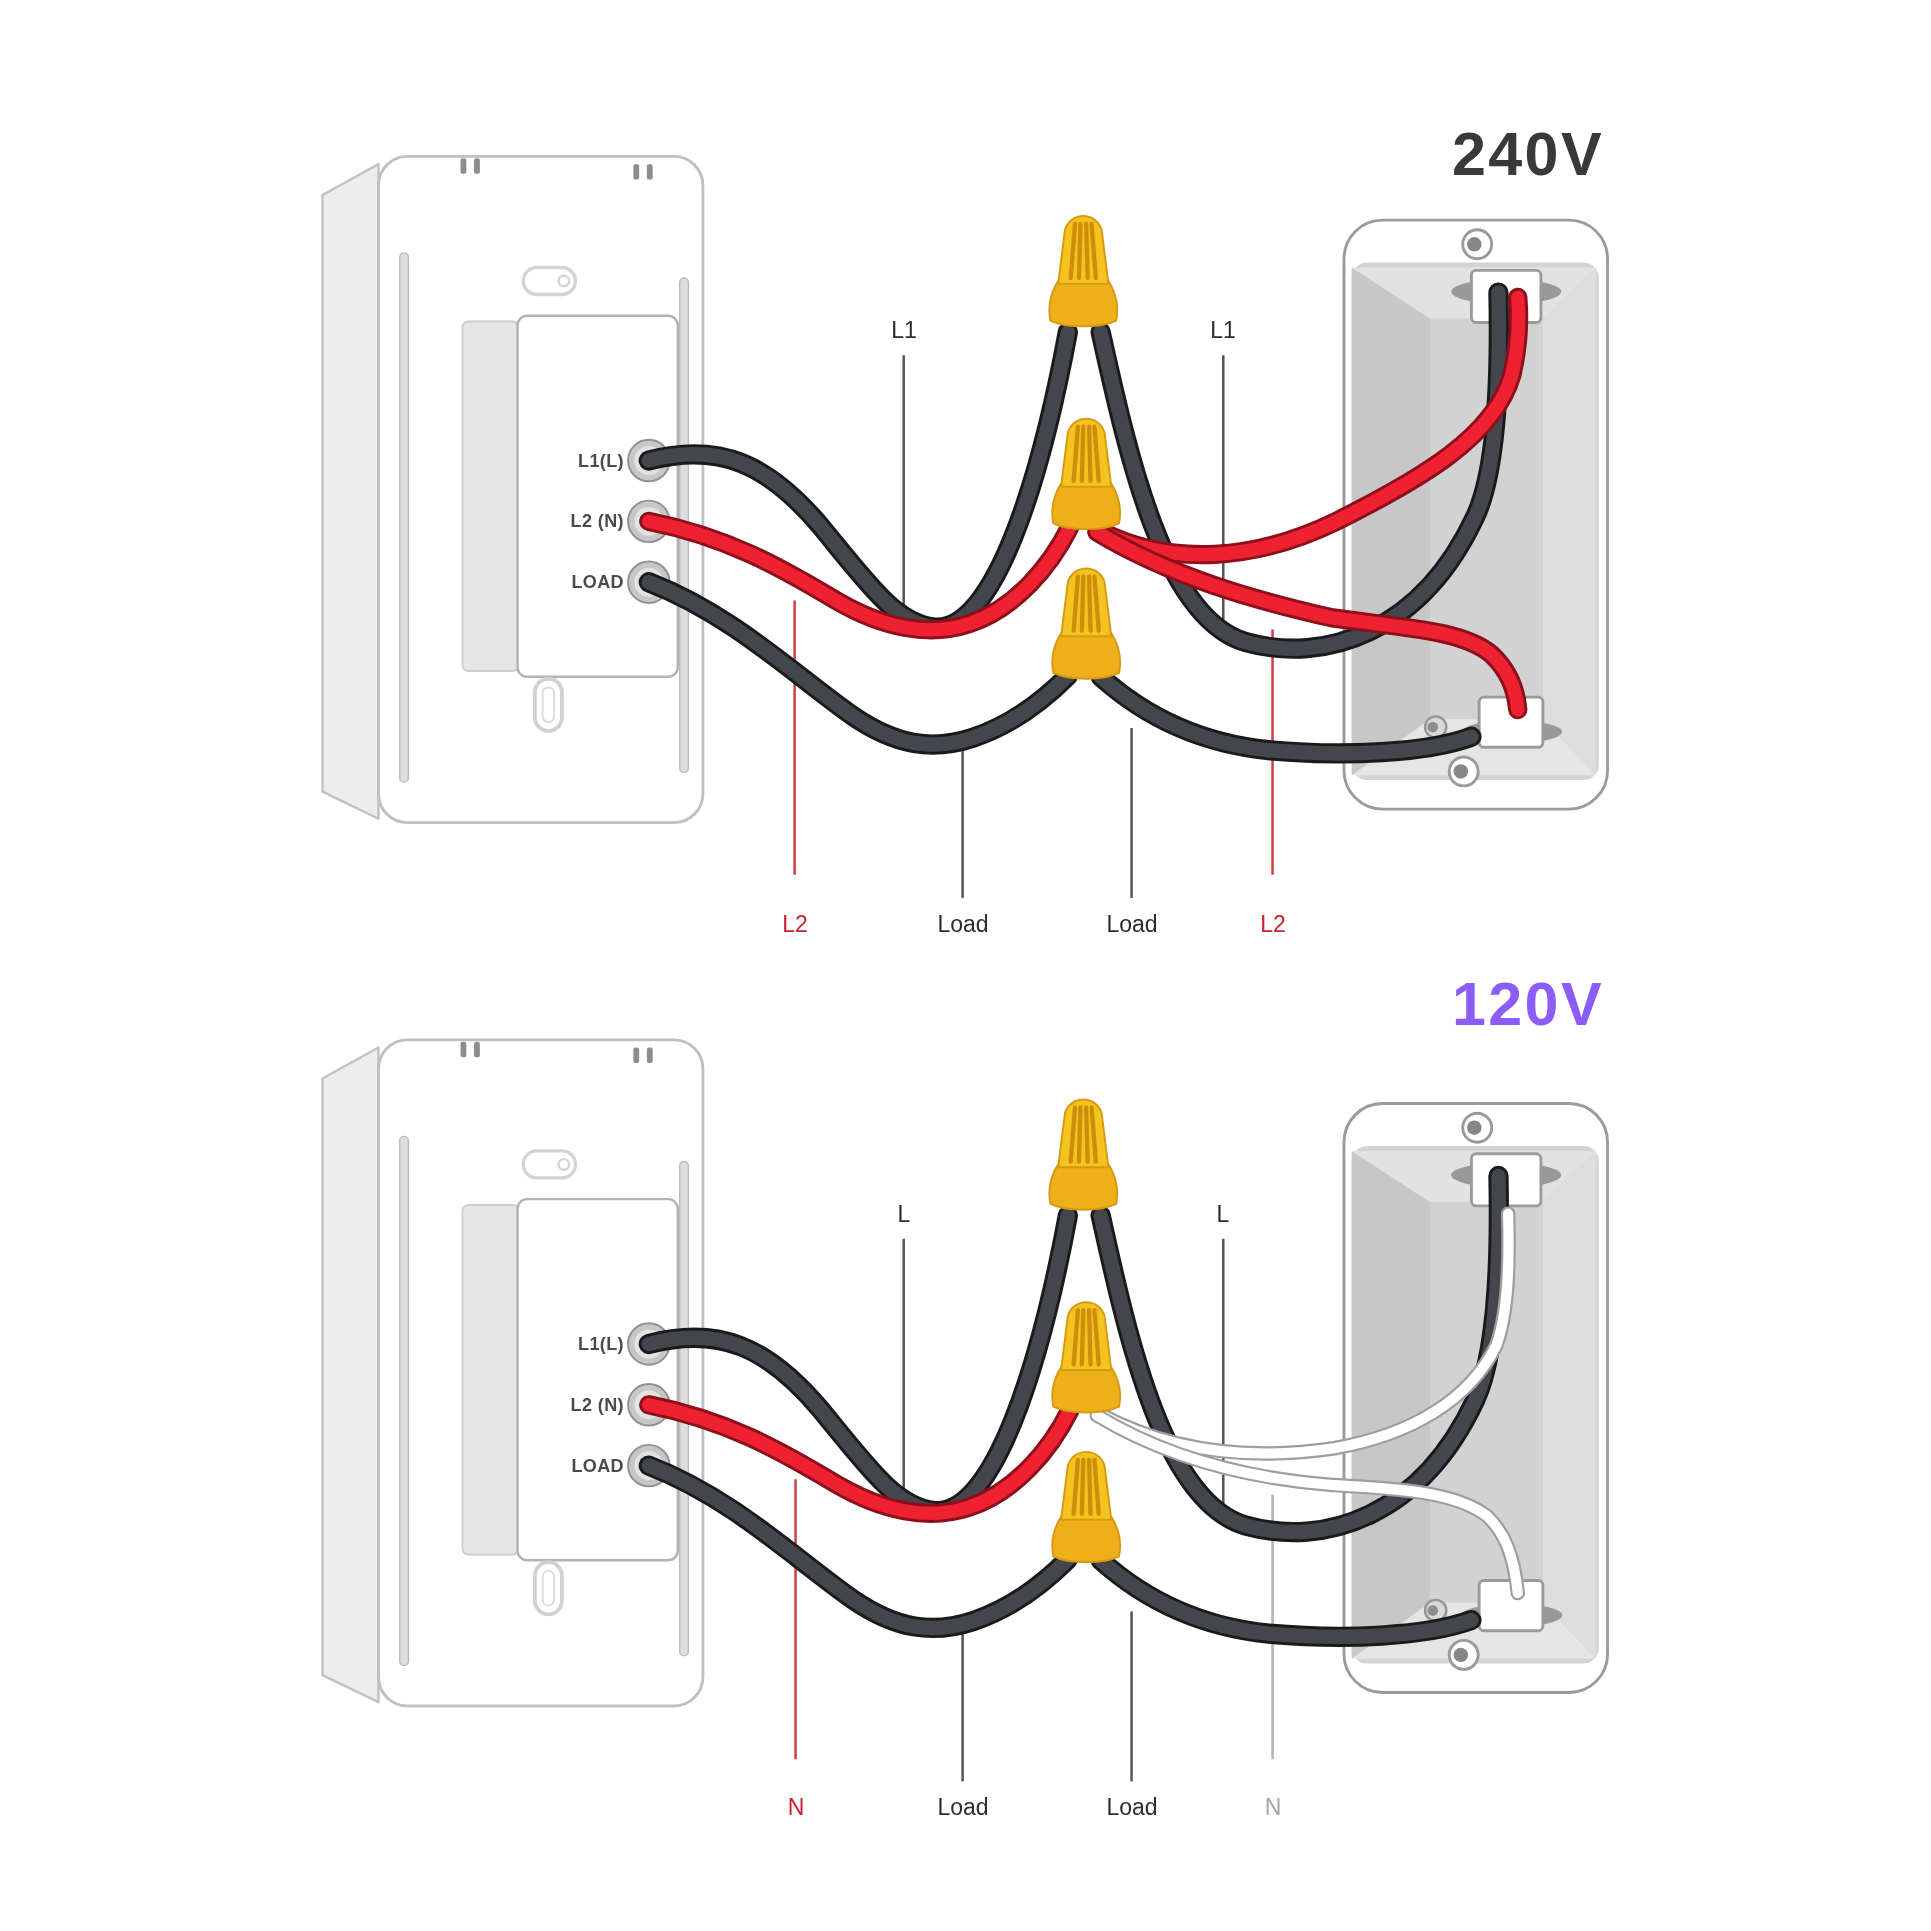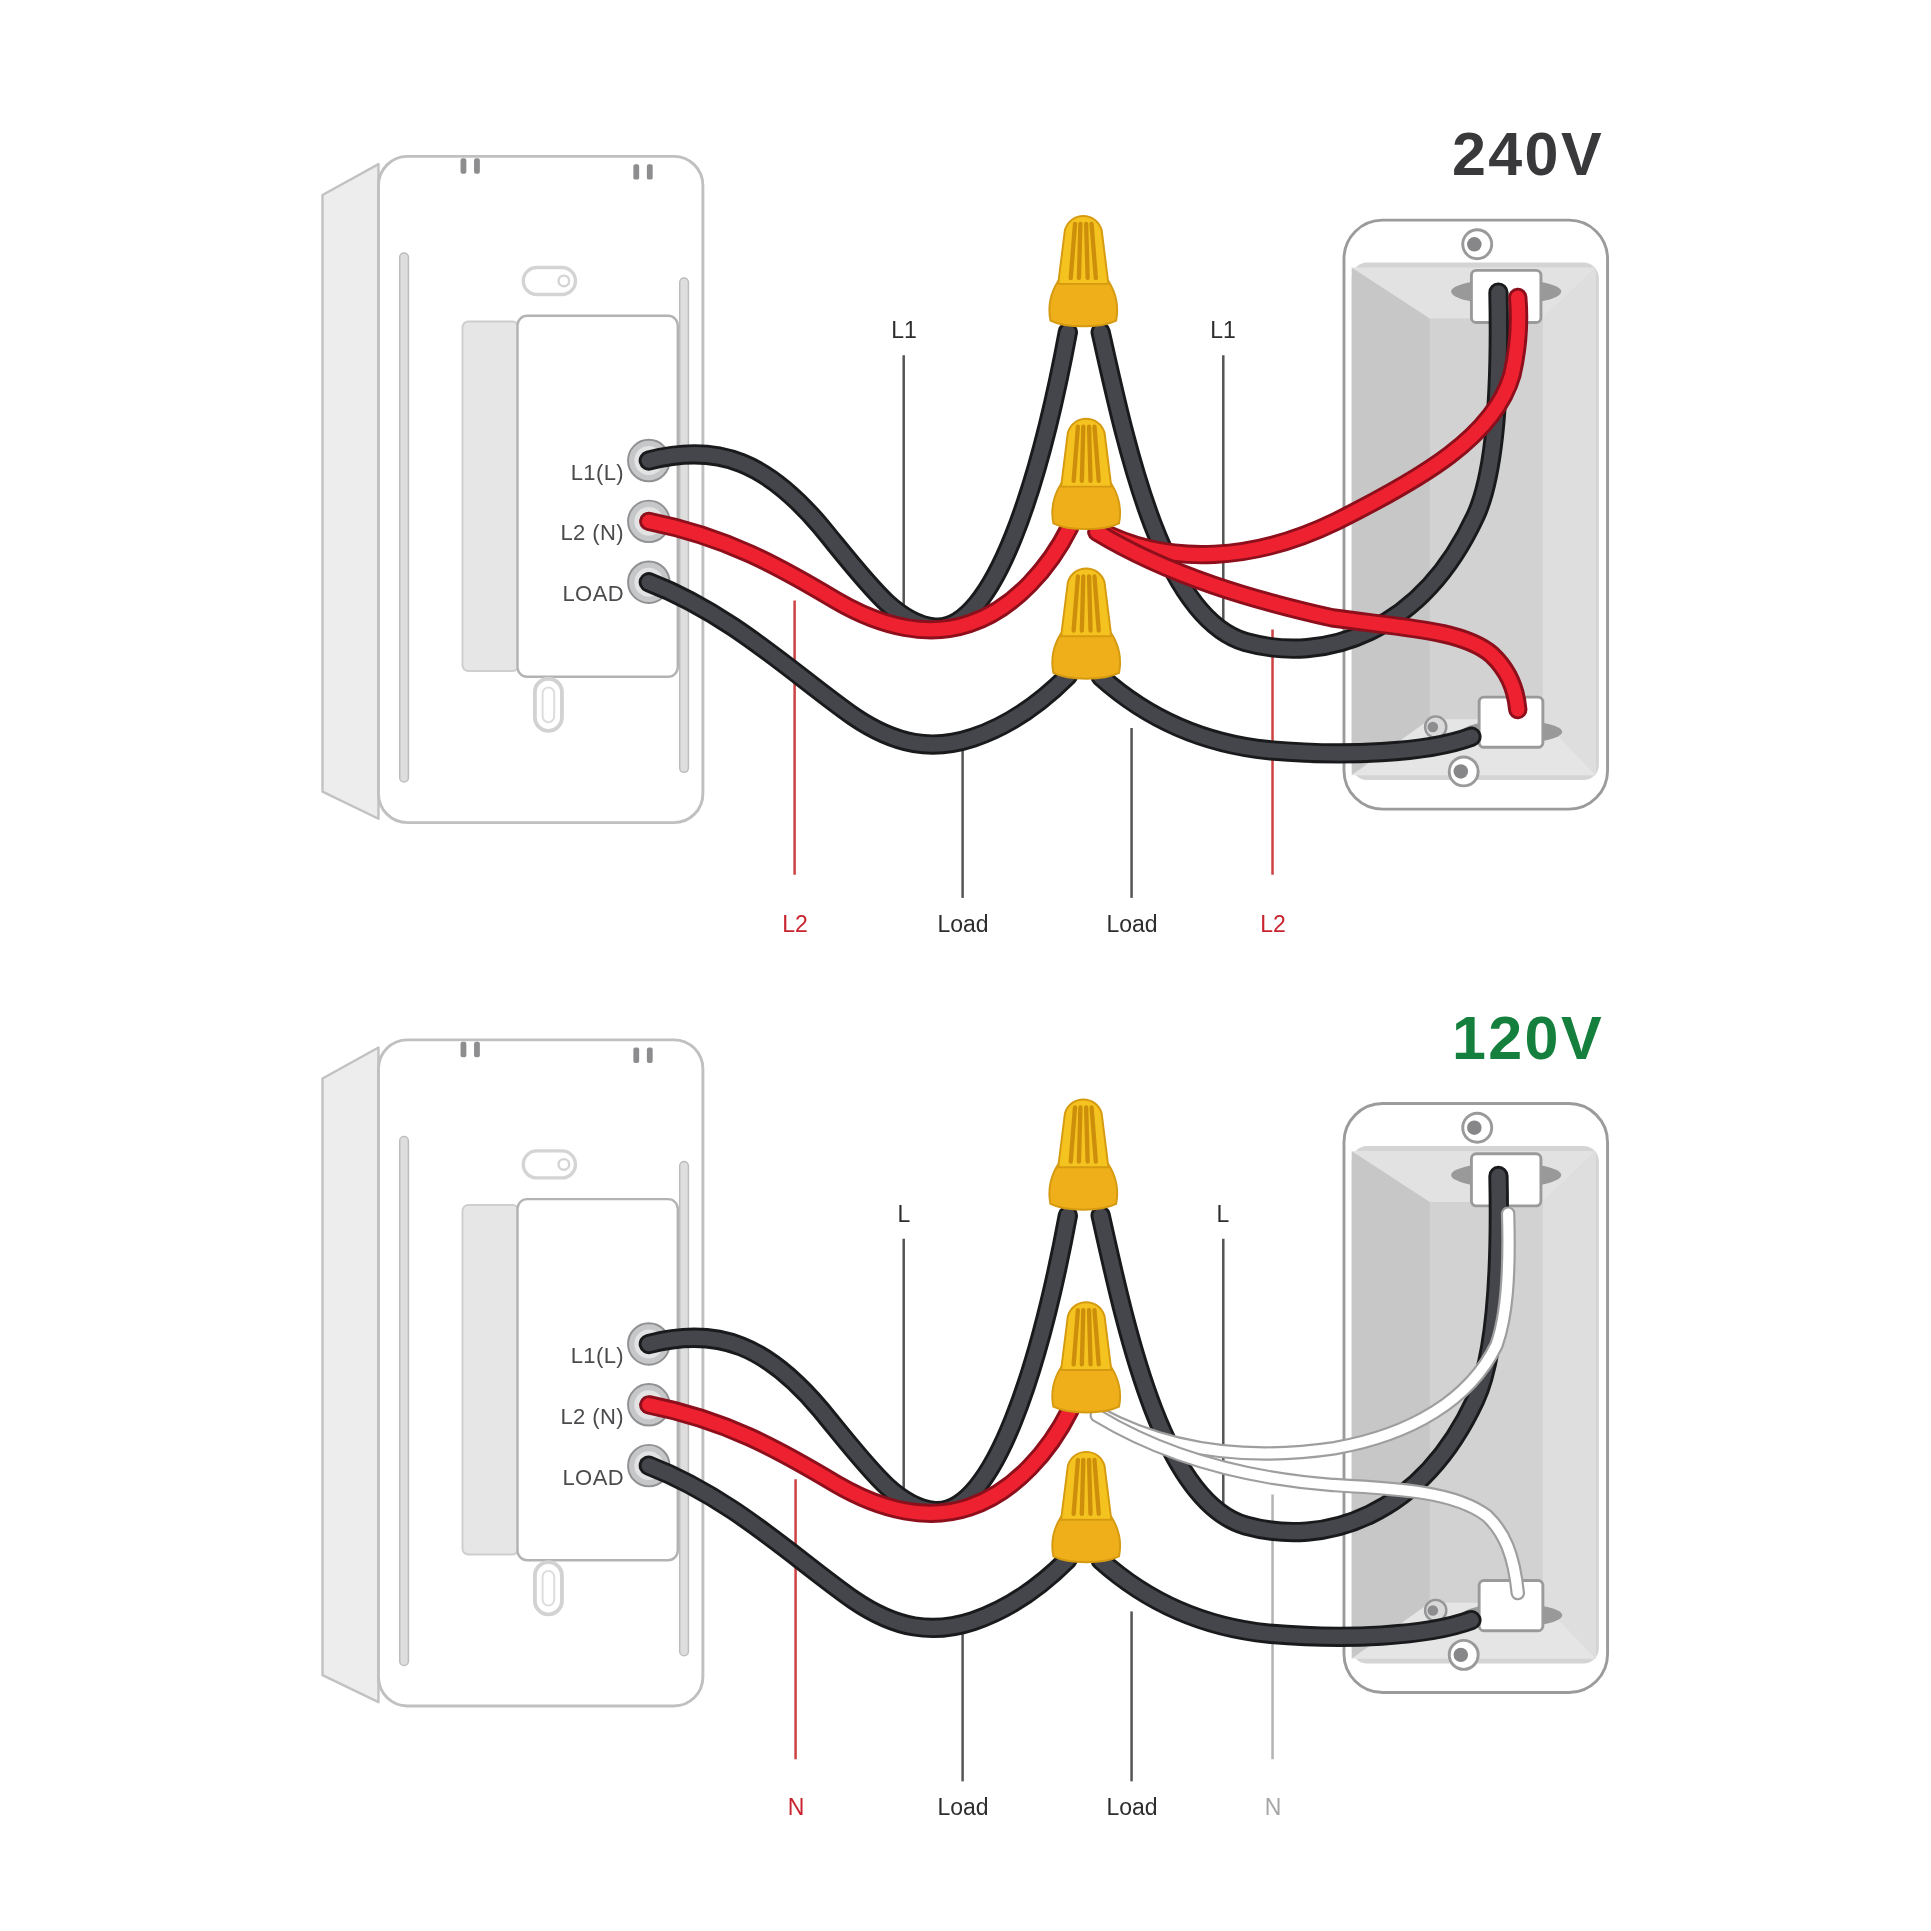--- a/index.html
+++ b/index.html
@@ -3,21 +3,21 @@
 <meta charset="utf-8">
 <style>
   html,body{margin:0;padding:0;background:#ffffff;}
   .stage{position:relative;width:1672px;height:1931px;background:#ffffff;overflow:hidden;
          font-family:"Liberation Sans",sans-serif;}
   #scene{position:absolute;left:0;top:0;width:1931px;height:1931px;}
   .label{position:absolute;transform:translate(-50%,-50%);white-space:nowrap;
          font-family:"Liberation Sans",sans-serif;}
   .title{font-size:61px;font-weight:600;letter-spacing:2.4px;}
   .wire-label{font-size:23px;font-weight:500;}
-  .terminal-label{transform:translate(-100%,-50%);font-size:22px;font-weight:400;letter-spacing:0.4px;margin-top:12px;}
+  .terminal-label{transform:translate(-100%,-50%);font-size:18px;font-weight:700;letter-spacing:0.4px;}
 </style>
 </head>
 <body>
 
 <div class="stage">
   <svg id="scene" viewBox="0 0 2000 2000">
       <g>
         <line x1="936" y1="368" x2="936" y2="638" stroke="#555557" stroke-width="2.6"></line>
         <line x1="1267" y1="368" x2="1267" y2="650" stroke="#555557" stroke-width="2.6"></line>
         <line x1="823" y1="622" x2="823" y2="906" stroke="#cd4242" stroke-width="2.6"></line>
@@ -215,21 +215,21 @@
   <div class="label wire-label" style="left: 904px; top: 330px; color: rgb(45, 45, 47);">L1</div>
   <div class="label wire-label" style="left: 1223px; top: 330px; color: rgb(45, 45, 47);">L1</div>
   <div class="label wire-label" style="left: 795px; top: 924px; color: rgb(200, 35, 46);">L2</div>
   <div class="label wire-label" style="left: 963px; top: 924px; color: rgb(45, 45, 47);">Load</div>
   <div class="label wire-label" style="left: 1132px; top: 924px; color: rgb(45, 45, 47);">Load</div>
   <div class="label wire-label" style="left: 1273px; top: 924px; color: rgb(200, 35, 46);">L2</div>
   <div class="label terminal-label" style="left: 624px; top: 461px; color: rgb(75, 75, 78);">L1(L)</div>
   <div class="label terminal-label" style="left: 624px; top: 521px; color: rgb(75, 75, 78);">L2 (N)</div>
   <div class="label terminal-label" style="left: 624px; top: 582px; color: rgb(75, 75, 78);">LOAD</div>
 
-  <div class="label title" style="left: 1528px; top: 1038px; color: #15803d;">120V</div>
+  <div class="label title" style="left: 1528px; top: 1004px; color: #8b5cf6;">120V</div>
   <div class="label wire-label" style="left: 904px; top: 1214px; color: rgb(45, 45, 47);">L</div>
   <div class="label wire-label" style="left: 1223px; top: 1214px; color: rgb(45, 45, 47);">L</div>
   <div class="label wire-label" style="left: 796px; top: 1807px; color: rgb(200, 35, 46);">N</div>
   <div class="label wire-label" style="left: 963px; top: 1807px; color: rgb(45, 45, 47);">Load</div>
   <div class="label wire-label" style="left: 1132px; top: 1807px; color: rgb(45, 45, 47);">Load</div>
   <div class="label wire-label" style="left: 1273px; top: 1807px; color: rgb(166, 166, 168);">N</div>
   <div class="label terminal-label" style="left: 624px; top: 1344px; color: rgb(75, 75, 78);">L1(L)</div>
   <div class="label terminal-label" style="left: 624px; top: 1405px; color: rgb(75, 75, 78);">L2 (N)</div>
   <div class="label terminal-label" style="left: 624px; top: 1466px; color: rgb(75, 75, 78);">LOAD</div>
 </div>

